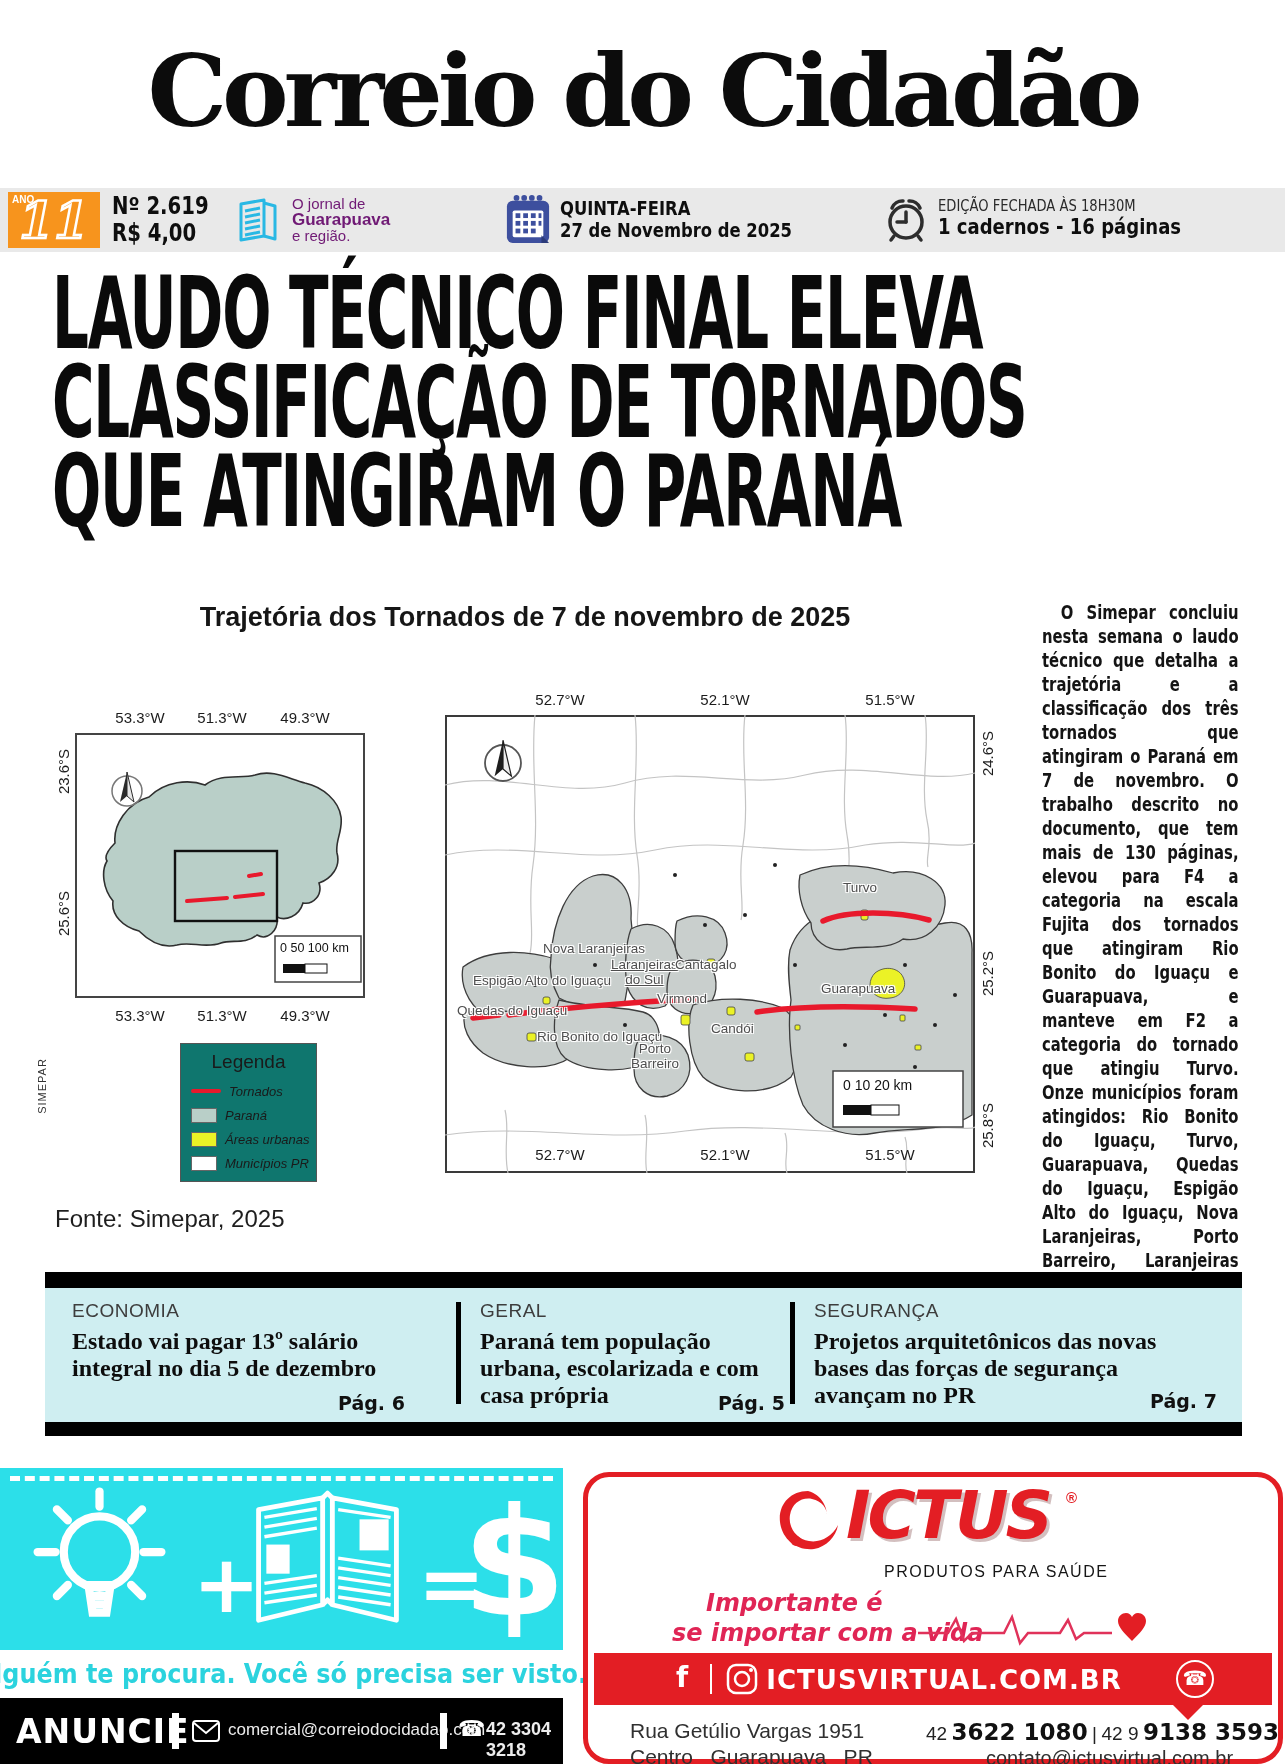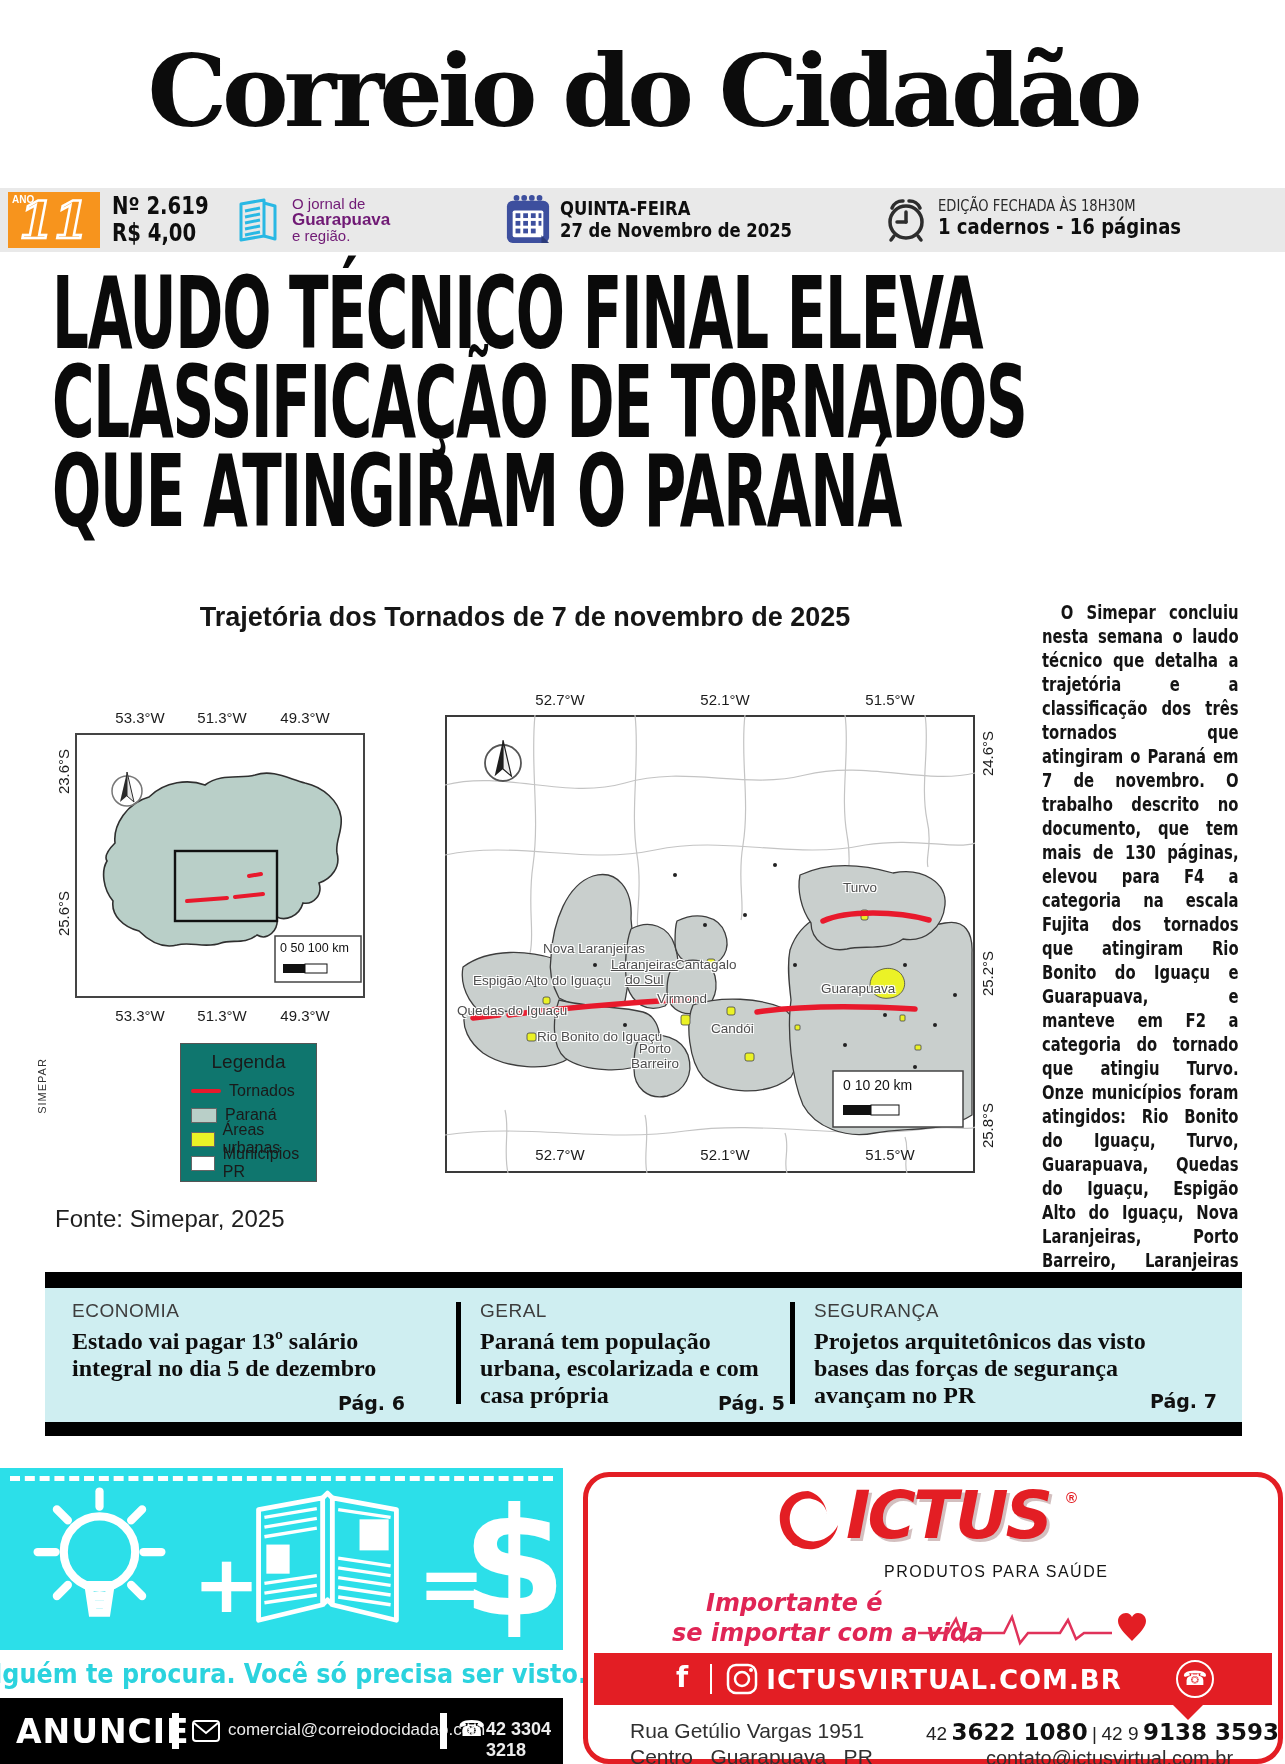--- a/index.html
+++ b/index.html
@@ -32,21 +32,21 @@
   .mapwrap{position:absolute;}
   .tick{position:absolute;font-size:15px;color:#1c1c1c;width:80px;text-align:center;}
   .vtick{position:absolute;font-size:15px;color:#1c1c1c;width:60px;text-align:center;transform:rotate(-90deg);}
   .mlabel{position:absolute;font-size:13.5px;color:#4e4e4e;white-space:pre-line;text-align:center;line-height:15px;
           text-shadow:-1px -1px 0 #fff,1px -1px 0 #fff,-1px 1px 0 #fff,1px 1px 0 #fff,0 0 3px #fff;}
   .legend{position:absolute;left:180px;top:1043px;width:135px;height:137px;background:#0f766e;border:1.5px solid #555;}
   .legend-title{text-align:center;font-size:19px;color:#1a1a1a;margin-top:7px;}
   .leg-item{position:relative;height:24px;margin-left:10px;display:flex;align-items:center;}
   .leg-line{width:30px;height:4px;background:#e8192c;border-radius:2px;margin-right:8px;}
   .leg-box{width:26px;height:15px;border:1px solid #666;margin-right:8px;box-sizing:border-box;}
-  .leg-lbl{font-size:16px;color:#1a1a1a;}
+  .leg-lbl{font-size:13px;color:#1a1a1a;font-style:italic;}
   .fonte{position:absolute;left:55px;top:1205px;font-size:24px;color:#1e1e1e;}
   .credit{position:absolute;left:14px;top:1080px;font-size:11px;color:#333;letter-spacing:1px;transform:rotate(-90deg);}
   
   .article{position:absolute;left:1042px;top:600px;width:252px;transform:scaleX(.78);transform-origin:left top;
            font-family:"DejaVu Sans",sans-serif;font-weight:bold;font-size:19px;line-height:24px;
            text-align:justify;color:#141414;}
   .article p{margin:0;text-indent:24px;}
   .pageref{font-family:"DejaVu Sans",sans-serif;font-weight:bold;font-size:21px;margin-top:2px;}
   
   .bar{position:absolute;left:45px;width:1197px;background:#000;}
@@ -358,21 +358,21 @@
 
   <div class="tcol" style="left:480px;width:300px;">
     <div class="tcat">GERAL</div>
     <div class="thead">Paraná tem população urbana, escolarizada e com casa própria</div>
   </div>
   <span class="tpage" style="left:718px;top:1392px;">Pág. 5</span>
   <div class="tdiv" style="left:790px;"></div>
 
   <div class="tcol" style="left:814px;width:380px;">
     <div class="tcat">SEGURANÇA</div>
-    <div class="thead">Projetos arquitetônicos das visto bases das forças de segurança avançam no PR</div>
+    <div class="thead">Projetos arquitetônicos das novas bases das forças de segurança avançam no PR</div>
   </div>
   <span class="tpage" style="left:1150px;top:1390px;">Pág. 7</span>
 
   <div class="ad-left">
     <div class="dash"></div>
     <div class="abs" style="left:22px;top:18px;">
       <svg width="155" height="165" viewBox="0 0 110 120">
         <g stroke="#fff" stroke-width="6" fill="none" stroke-linecap="round">
           <circle cx="55" cy="48" r="26"></circle>
           <path d="M47,72 L63,72 L60,92 L50,92 Z"></path>

